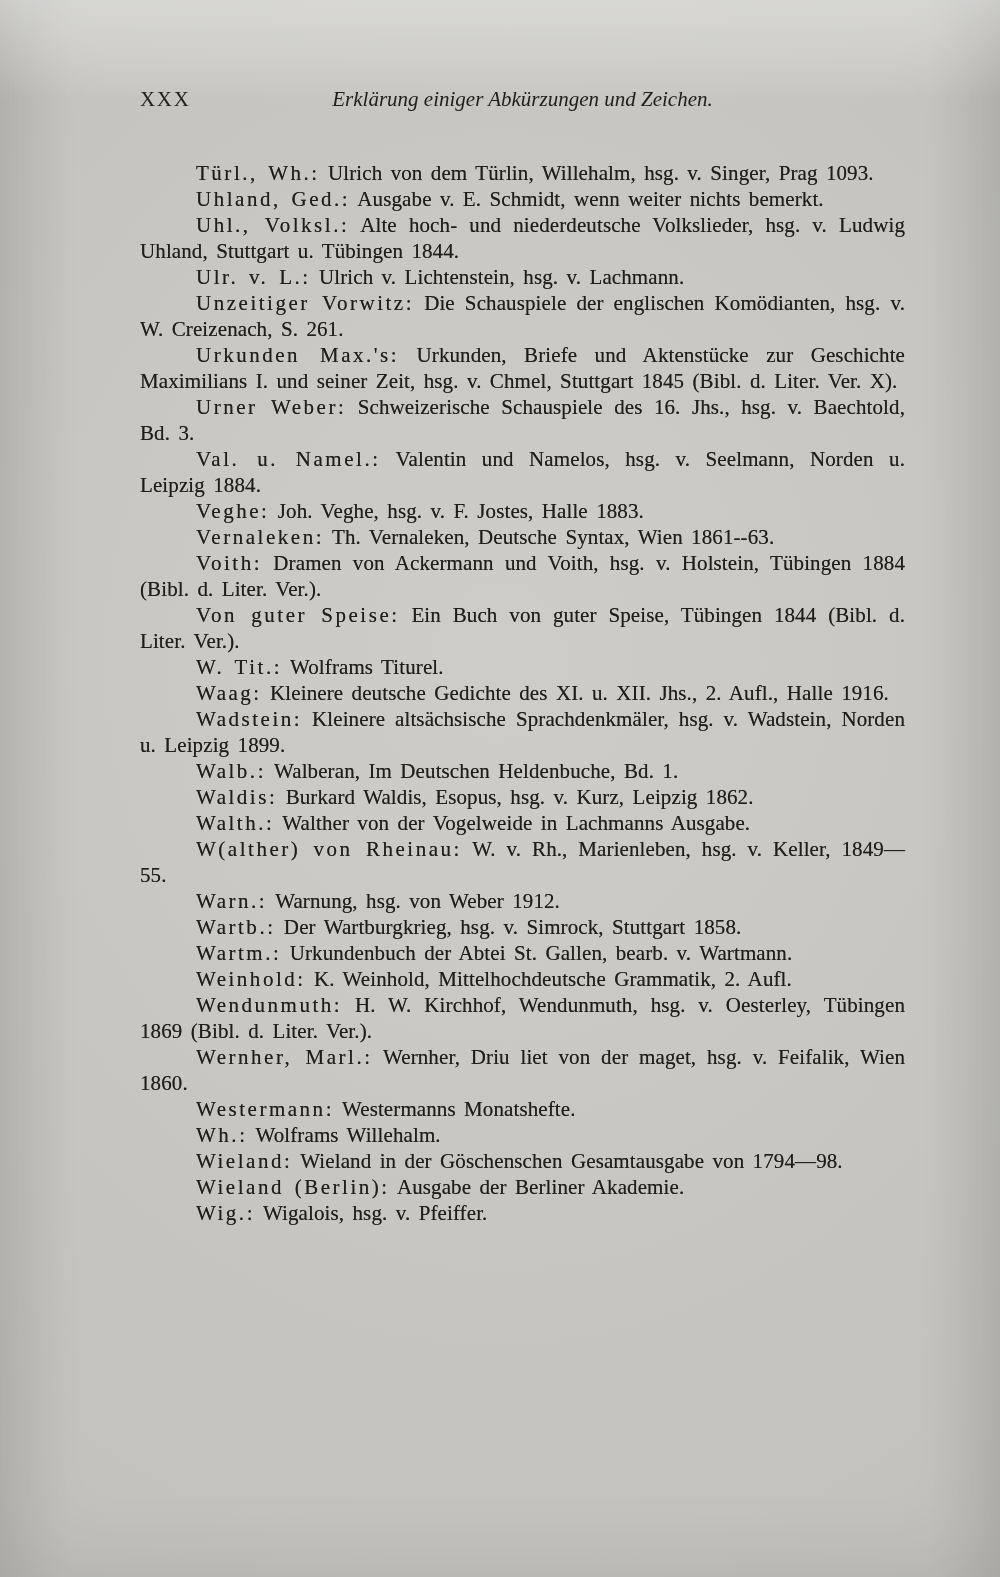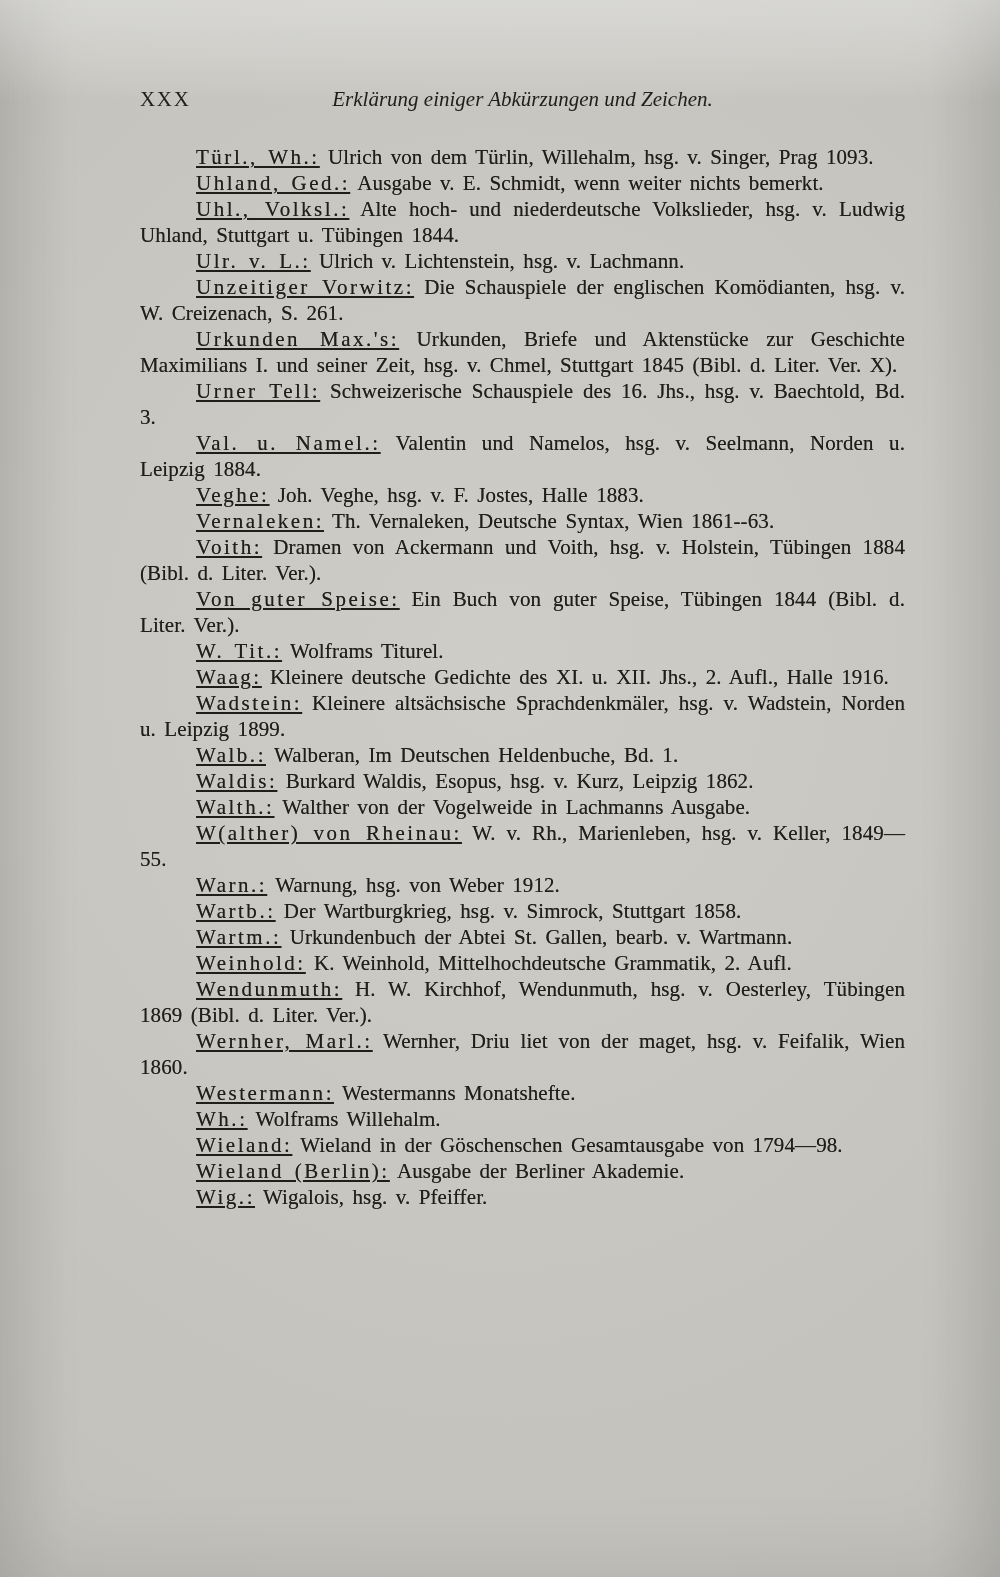--- a/index.html
+++ b/index.html
@@ -26,21 +26,21 @@
     position: absolute;
     left: 140px;
     top: 86px;
     width: 765px;
   }
 
   .page-header {
     position: relative;
     font-size: 21px;
     line-height: 26px;
-    margin-bottom: 32px;
+    margin-bottom: 48px;
   }
   .page-number {
     position: absolute;
     left: 0;
     top: 0;
     letter-spacing: 0.08em;
   }
   .page-title {
     display: block;
     text-align: center;
@@ -51,21 +51,20 @@
     margin: 0;
     text-indent: 56px;
     text-align: justify;
     font-size: 21px;
     line-height: 26px;
     word-spacing: 3px;
     text-shadow: 0 0 0.5px rgba(32,30,26,0.65);
   }
   .entries .term {
     letter-spacing: 0.12em;
-    text-decoration: underline;
   }
   .entries .definition {
     letter-spacing: 0.005em;
   }
 </style>
 </head>
 <body>
 
 <div class="page">
   <div class="page-inner">
@@ -75,21 +74,21 @@
       <span class="page-title">Erklärung einiger Abkürzungen und Zeichen.</span>
     </header>
 
     <main class="entries">
         <p class="entry"><span class="term">Türl., Wh.:</span><span class="definition"> Ulrich von dem Türlin, Willehalm, hsg. v. Singer, Prag 1093.</span></p>
         <p class="entry"><span class="term">Uhland, Ged.:</span><span class="definition"> Ausgabe v. E. Schmidt, wenn weiter nichts bemerkt.</span></p>
         <p class="entry"><span class="term">Uhl., Volksl.:</span><span class="definition"> Alte hoch- und niederdeutsche Volkslieder, hsg. v. Ludwig Uhland, Stuttgart u. Tübingen 1844.</span></p>
         <p class="entry"><span class="term">Ulr. v. L.:</span><span class="definition"> Ulrich v. Lichtenstein, hsg. v. Lachmann.</span></p>
         <p class="entry"><span class="term">Unzeitiger Vorwitz:</span><span class="definition"> Die Schauspiele der englischen Komödianten, hsg. v. W. Creizenach, S. 261.</span></p>
         <p class="entry"><span class="term">Urkunden Max.'s:</span><span class="definition"> Urkunden, Briefe und Aktenstücke zur Geschichte Maximilians I. und seiner Zeit, hsg. v. Chmel, Stuttgart 1845 (Bibl. d. Liter. Ver. X).</span></p>
-        <p class="entry"><span class="term">Urner Tell:</span><span class="definition"> Schweizerische Schauspiele des 16. Jhs., hsg. v. Baechtold, Bd. 3.</span></p>
+        <p class="entry"><span class="term">Urner Weber:</span><span class="definition"> Schweizerische Schauspiele des 16. Jhs., hsg. v. Baechtold, Bd. 3.</span></p>
         <p class="entry"><span class="term">Val. u. Namel.:</span><span class="definition"> Valentin und Namelos, hsg. v. Seelmann, Norden u. Leipzig 1884.</span></p>
         <p class="entry"><span class="term">Veghe:</span><span class="definition"> Joh. Veghe, hsg. v. F. Jostes, Halle 1883.</span></p>
         <p class="entry"><span class="term">Vernaleken:</span><span class="definition"> Th. Vernaleken, Deutsche Syntax, Wien 1861--63.</span></p>
         <p class="entry"><span class="term">Voith:</span><span class="definition"> Dramen von Ackermann und Voith, hsg. v. Holstein, Tübingen 1884 (Bibl. d. Liter. Ver.).</span></p>
         <p class="entry"><span class="term">Von guter Speise:</span><span class="definition"> Ein Buch von guter Speise, Tübingen 1844 (Bibl. d. Liter. Ver.).</span></p>
         <p class="entry"><span class="term">W. Tit.:</span><span class="definition"> Wolframs Titurel.</span></p>
         <p class="entry"><span class="term">Waag:</span><span class="definition"> Kleinere deutsche Gedichte des XI. u. XII. Jhs., 2. Aufl., Halle 1916.</span></p>
         <p class="entry"><span class="term">Wadstein:</span><span class="definition"> Kleinere altsächsische Sprachdenkmäler, hsg. v. Wadstein, Norden u. Leipzig 1899.</span></p>
         <p class="entry"><span class="term">Walb.:</span><span class="definition"> Walberan, Im Deutschen Heldenbuche, Bd. 1.</span></p>
         <p class="entry"><span class="term">Waldis:</span><span class="definition"> Burkard Waldis, Esopus, hsg. v. Kurz, Leipzig 1862.</span></p>

